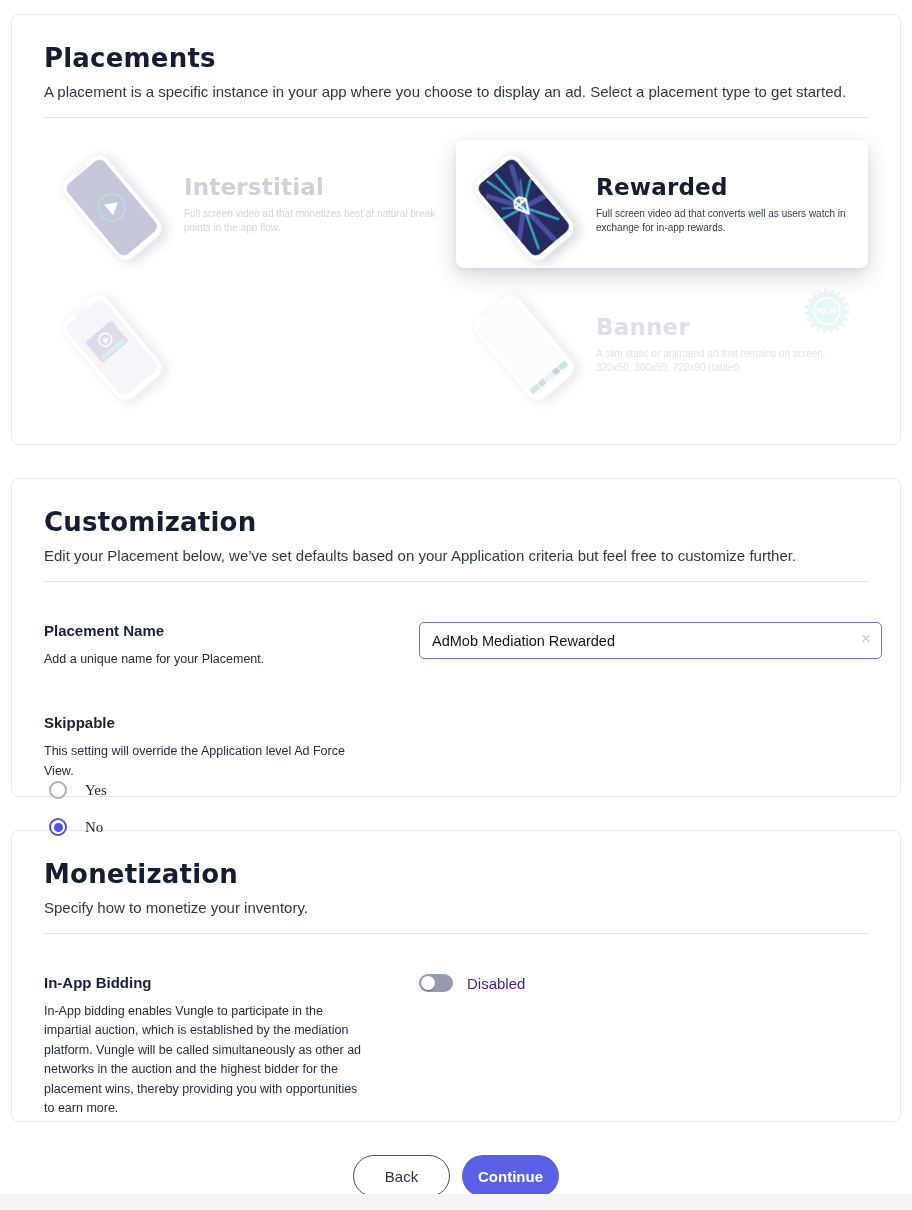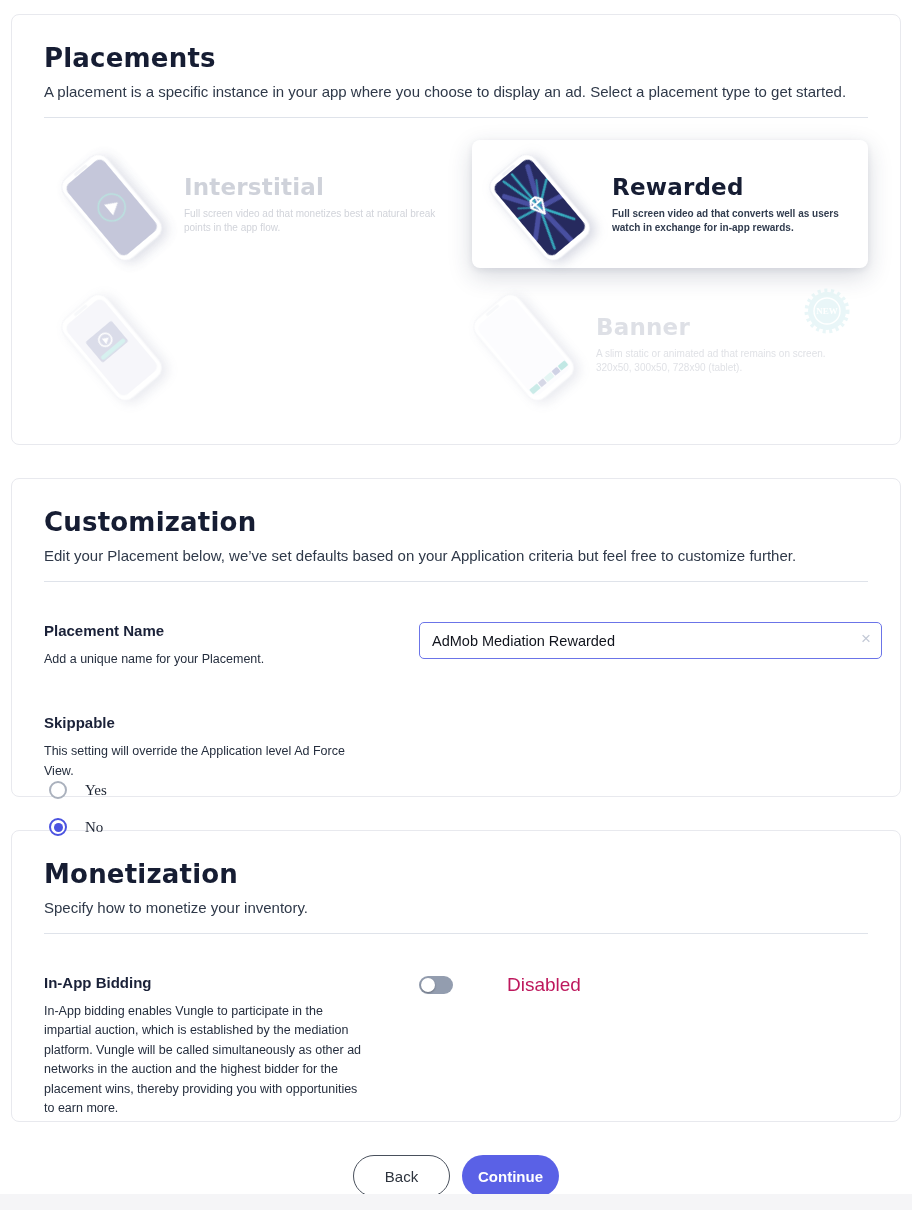--- a/index.html
+++ b/index.html
@@ -28,39 +28,38 @@
     display:grid; grid-template-columns:1fr 1fr;
     row-gap:12px; margin-top:22px;
   }
   .ptype {
     display:flex; align-items:center; gap:8px;
     padding:10px 14px; position:relative; min-height:125px;
   }
   .ptype.selected {
     background:#fff; border-radius:8px;
     box-shadow:0 8px 24px rgba(35,45,80,.18), 0 2px 6px rgba(35,45,80,.08);
-    margin-left:16px;
   }
   .ptype.faint { opacity:.55; }
   .ptype-icon { width:118px; height:108px; position:relative; flex-shrink:0; }
   .phone-rot {
     position:absolute; left:26px; top:4px;
     transform:rotate(-40deg); transform-origin:center;
     filter:drop-shadow(3px 5px 6px rgba(90,100,140,.25));
   }
   .ptype-text { max-width:258px; }
   .ptype-name {
     font-family:"DejaVu Sans", sans-serif;
     font-size:23px; font-weight:800; letter-spacing:.2px;
   }
   .ptype-name.dim  { color:#c4c8d2; }
   .ptype-name.dark { color:#161d33; }
   .ptype-desc { font-size:10px; line-height:1.38; margin-top:7px; }
   .ptype-desc.dim  { color:#c6c9d1; }
-  .ptype-desc.dark { color:#323d4f;font-weight:bold; }
+  .ptype-desc.dark { color:#323d4f; }
   .new-badge { position:absolute; right:18px; top:8px; opacity:.8; }
 
   
   .form-row { display:flex; margin-top:40px; }
   .form-label-col { width:349px; flex-shrink:0; padding-right:30px; }
   .field-label { font-size:15px; font-weight:bold; color:#1a2138; }
   .field-helper { font-size:12.5px; color:#252e3e; margin-top:11px; line-height:1.55; }
   .form-control-col { flex:1;padding-left:26px; }
 
   .text-input-wrap { position:relative; width:463px; }
@@ -87,21 +86,21 @@
   .toggle-row { display:flex; align-items:center; gap:14px; }
   .toggle {
     width:34px; height:18px; border-radius:9px; background:#939daf;
     position:relative; cursor:pointer; flex-shrink:0;
   }
   .toggle-knob {
     width:14px; height:14px; border-radius:50%; background:#fff;
     position:absolute; left:2px; top:2px;
     box-shadow:0 1px 2px rgba(0,0,0,.3);
   }
-  .toggle-status { font-size:19px; color:#be185d;margin-left:40px; }
+  .toggle-status { font-size:15px; color:#4c1d95; }
   .bidding-helper { max-width:365px; }
 
   
   .footer-actions {
     display:flex; justify-content:center; gap:12px; margin-top:0;
   }
   .btn {
     height:42px; border-radius:21px; font-size:15px; cursor:pointer;
     font-family:"Liberation Sans", sans-serif;
     display:flex; align-items:center; justify-content:center;

